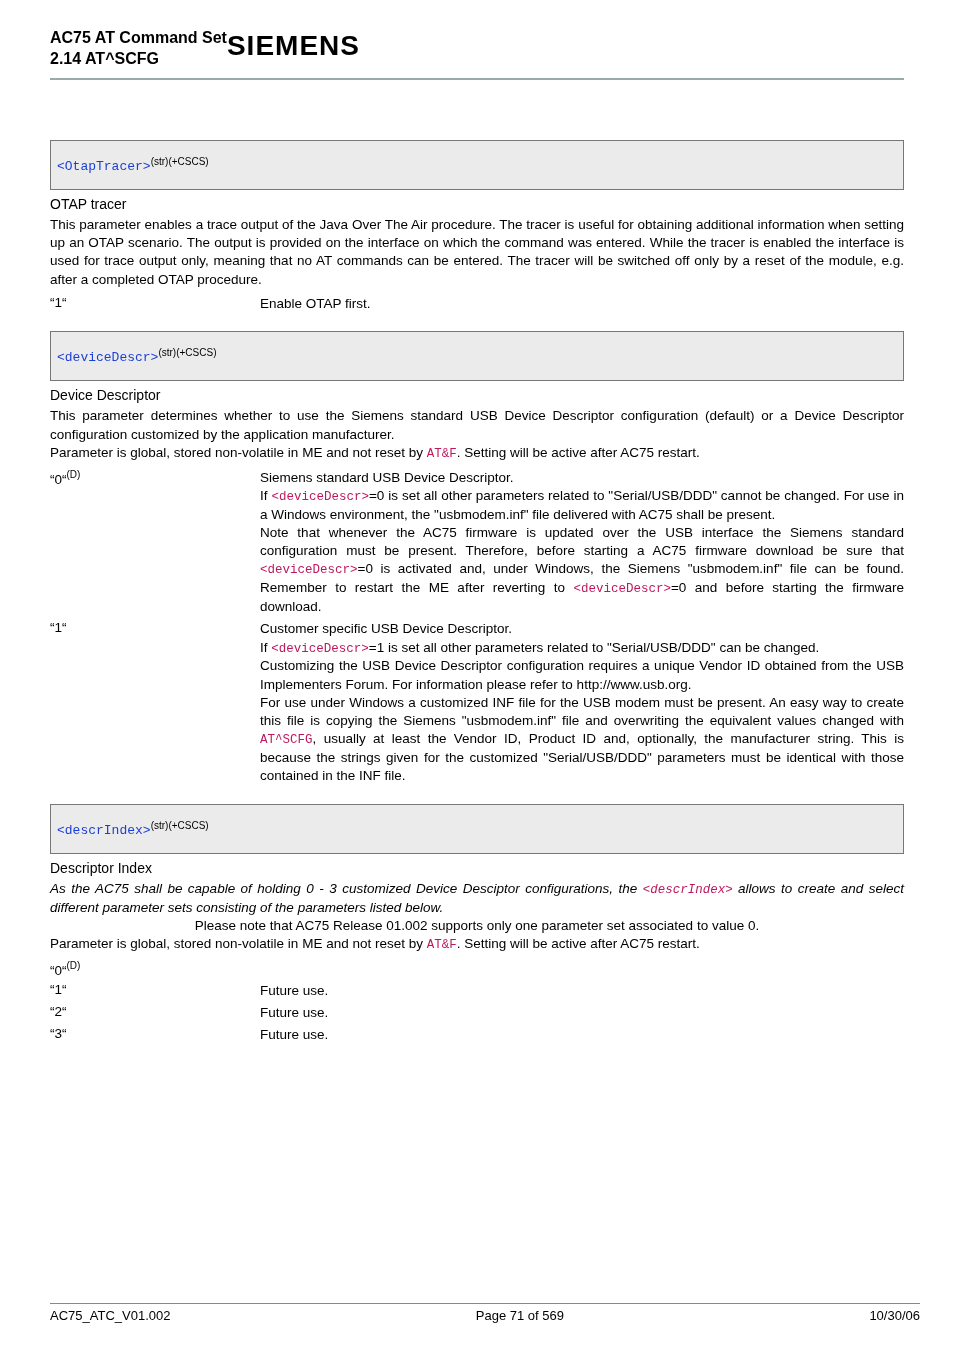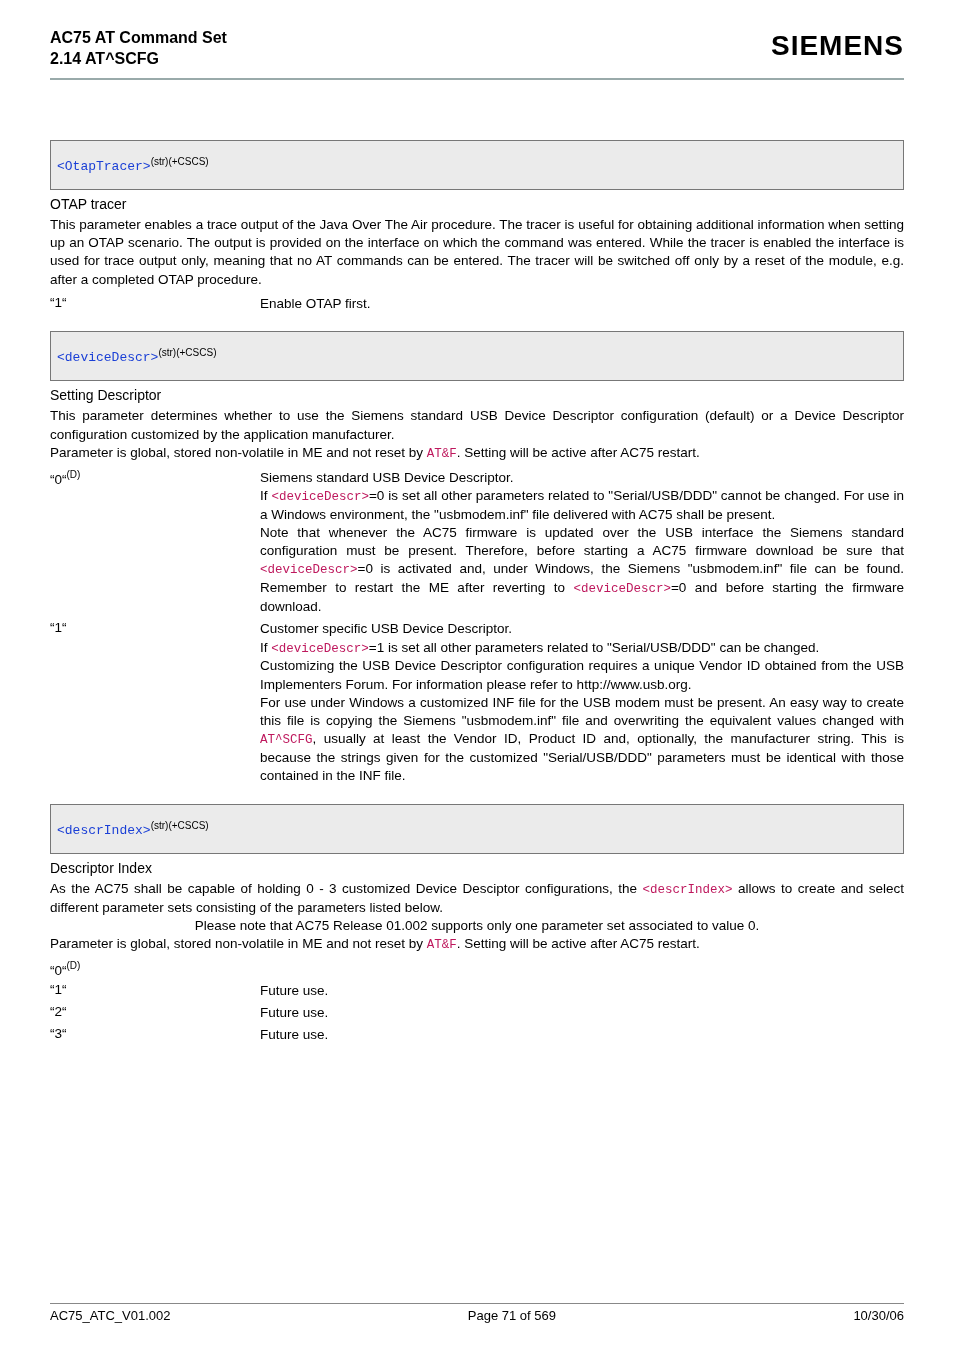--- a/index.html
+++ b/index.html
@@ -8,21 +8,20 @@
     font-size: 13.5px;
     color: #000;
     background: #fff;
     width: 954px;
     height: 1351px;
     position: relative;
     padding: 28px 50px 0 50px;
   }
   .header {
     display: flex;
-    justify-content: space-between;
     align-items: flex-start;
     margin-bottom: 8px;
   }
   .header-left {
     font-weight: bold;
     font-size: 16px;
     line-height: 1.3;
   }
   .header-right {
     font-family: Arial, sans-serif;
@@ -82,21 +81,21 @@
   }
   .small-d {
     font-size: 10px;
     vertical-align: super;
   }
   .spacer-md { height: 14px; }
   .footer {
     position: absolute;
     bottom: 28px;
     left: 50px;
-    right: 50px;
+    right: 34px;
     text-align: right;
   }
   .hr-bottom {
     border: none;
     border-top: 1px solid #888;
     margin-bottom: 4px;
   }
   .footer-row {
     display: flex;
     justify-content: space-between;
@@ -123,21 +122,21 @@
 <div class="value-row">
   <div class="value-key">“1“</div>
   <div class="value-desc">Enable OTAP first.</div>
 </div>
 
 <div class="spacer-md"></div>
 
 <div class="param-box">
   <span class="param-name">&lt;deviceDescr&gt;</span><span class="sup">(str)(+CSCS)</span>
 </div>
-<div class="section-title">Setting Descriptor</div>
+<div class="section-title">Device Descriptor</div>
 <div class="body-text" style="margin-bottom:0;">This parameter determines whether to use the Siemens standard USB Device Descriptor configuration (default) or a Device Descriptor configuration customized by the application manufacturer.</div>
 <div class="body-text">
   <span>Parameter is global, stored non-volatile in ME and not reset by </span><span class="mono-link">AT&amp;F</span><span>. Setting will be active after AC75 restart.</span>
 </div>
 
 <div class="value-row">
   <div class="value-key">
     <span>“0“</span><span class="small-d">(D)</span>
   </div>
   <div class="value-desc">
@@ -164,21 +163,21 @@
     </div>
   </div>
 </div>
 
 <div class="spacer-md"></div>
 
 <div class="param-box">
   <span class="param-name">&lt;descrIndex&gt;</span><span class="sup">(str)(+CSCS)</span>
 </div>
 <div class="section-title">Descriptor Index</div>
-<div class="body-text" style="margin-bottom:0;">
+<div class="body-text" style="margin-bottom:0;font-style:italic;">
   <span>As the AC75 shall be capable of holding 0 - 3 customized Device Desciptor configurations, the </span><span class="mono-link">&lt;descrIndex&gt;</span><span> allows to create and select different parameter sets consisting of the parameters listed below.</span>
 </div>
 <div class="body-text" style="margin-bottom:0; text-align:center;">Please note that AC75 Release 01.002 supports only one parameter set associated to value 0.</div>
 <div class="body-text" style="text-align:left;">
   <span>Parameter is global, stored non-volatile in ME and not reset by </span><span class="mono-link">AT&amp;F</span><span>. Setting will be active after AC75 restart.</span>
 </div>
 
 <div class="value-row">
   <div class="value-key">
     <span>“0“</span><span class="small-d">(D)</span>

